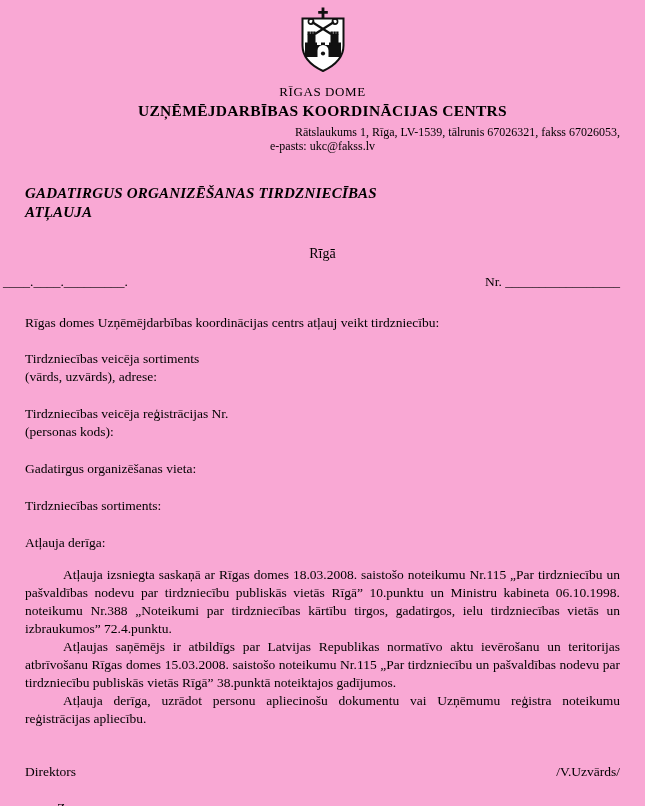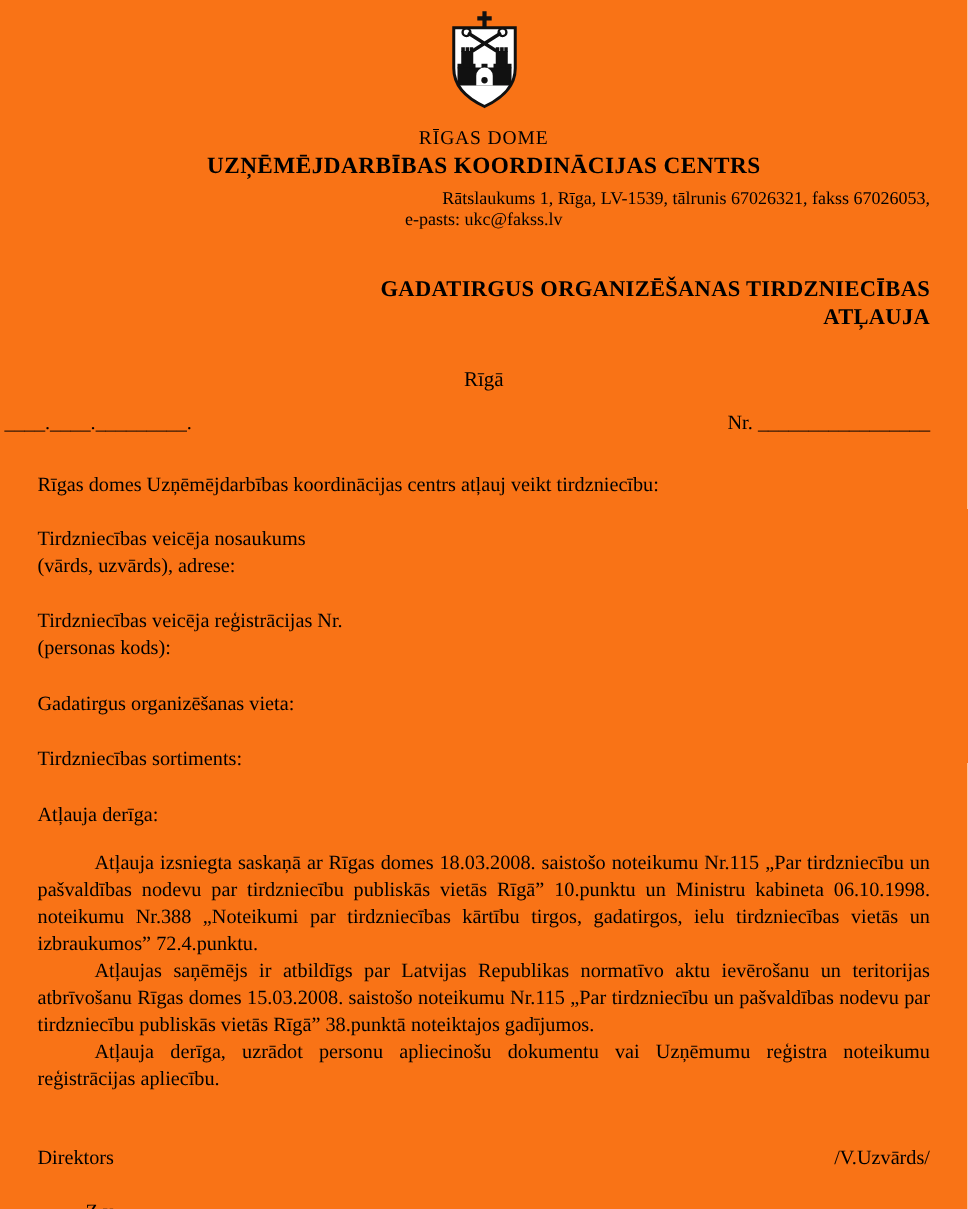--- a/index.html
+++ b/index.html
@@ -1,20 +1,20 @@
 <!DOCTYPE html>
 <html><head>
 <meta charset="utf-8">
 <style>
   * { margin: 0; padding: 0; box-sizing: border-box; }
   html, body { background: #ffffff; }
   .page {
     width: 645px;
     height: 806px;
-    background: #f97316;
+    background: #f9a8d4;
     color: #000000;
     font-family: "Liberation Serif", "DejaVu Serif", serif;
     position: relative;
     overflow: hidden;
     padding: 5px 25px 0 25px;
   }
   .emblem-wrap { text-align: center; height: 68px; margin-top: 2px; }
   .org-name {
     margin-top: 9px;
     font-size: 13px;
@@ -37,22 +37,23 @@
   .email-line {
     font-size: 12px;
     line-height: 14px;
     text-align: center;
   }
   .doc-title {
     margin-top: 31px;
     font-size: 15px;
     font-weight: bold;
     line-height: 19px;
-    text-align: right;
+    text-align: left;
     letter-spacing: 0.2px;
+    font-style: italic;
   }
   .place-line {
     margin-top: 24px;
     font-size: 14px;
     text-align: center;
   }
   .blank-row {
     margin-top: 12px;
     display: flex;
     justify-content: space-between;
@@ -130,21 +131,21 @@
   <div class="place-line">Rīgā</div>
 
   <div class="blank-row">
     <span class="date-blank">____.____._________.</span>
     <span class="number-blank">Nr. _________________</span>
   </div>
 
   <div class="intro-line">Rīgas domes Uzņēmējdarbības koordinācijas centrs atļauj veikt tirdzniecību:</div>
 
   <div class="field">
-    <div>Tirdzniecības veicēja nosaukums</div>
+    <div>Tirdzniecības veicēja sortiments</div>
     <div>(vārds, uzvārds), adrese:</div>
   </div>
 
   <div class="field">
     <div>Tirdzniecības veicēja  reģistrācijas Nr.</div>
     <div>(personas kods):</div>
   </div>
 
   <div class="field">Gadatirgus organizēšanas  vieta:</div>
 

